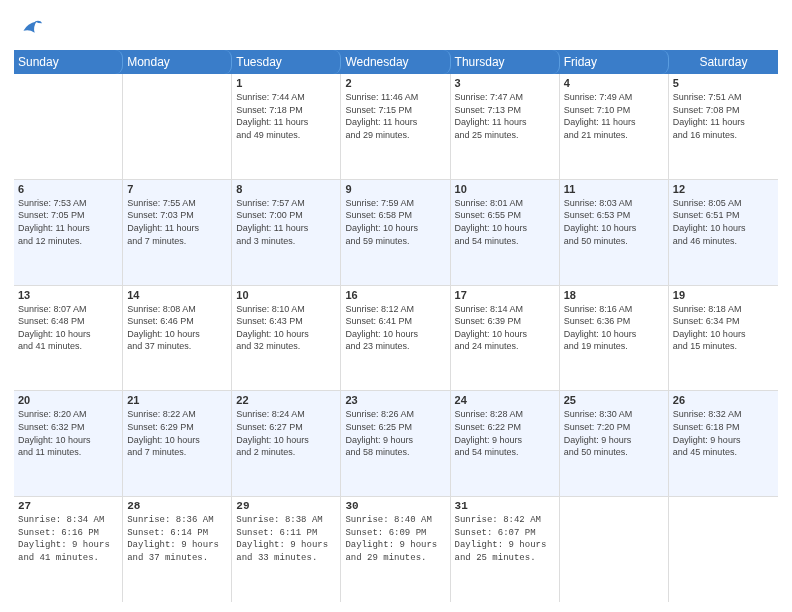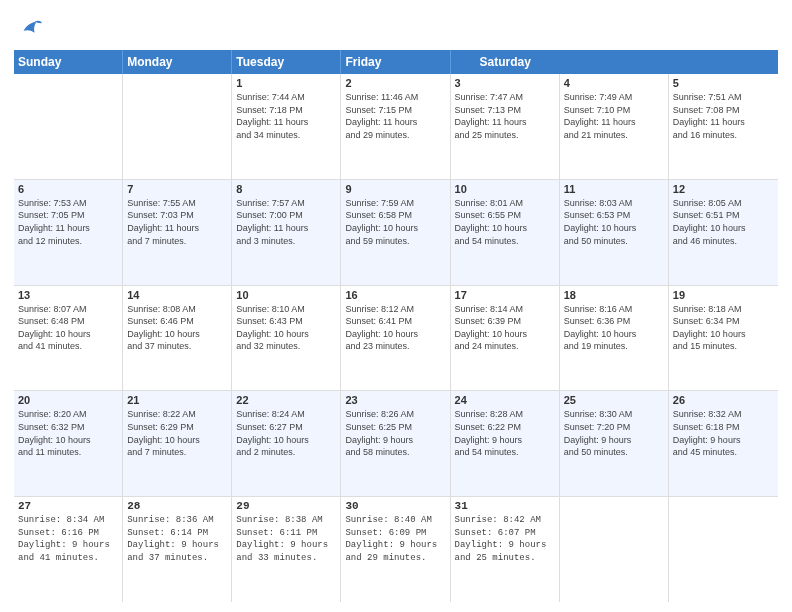--- a/index.html
+++ b/index.html
@@ -60,24 +60,25 @@
       flex-direction: column;
     }
     .cal-header {
       display: grid;
       grid-template-columns: repeat(7, 1fr);
       background: #3a7dc9;
     }
     .cal-header-cell {
       color: #fff;
       font-size: 12px;
-      font-weight: bold;
+      font-weight: normal;
       padding: 5px 4px;
       text-align: left;
       border-right: 1px solid #5a9de0;
+      border-radius: 8px;
     }
     .cal-header-cell:last-child { border-right: none; text-align: center; }
     .cal-body {
       flex: 1;
       display: flex;
       flex-direction: column;
     }
     .cal-week {
       display: grid;
       grid-template-columns: repeat(7, 1fr);
@@ -132,33 +133,35 @@
       <div class="month-title"></div>
       <div class="location"></div>
     </div>
   </div>
 
   <div class="calendar">
     <div class="cal-header">
     <div class="cal-header-cell">Sunday</div>
         <div class="cal-header-cell">Monday</div>
         <div class="cal-header-cell">Tuesday</div>
+        <div class="cal-header-cell">Wednesday</div>
+        <div class="cal-header-cell">Thursday</div>
         <div class="cal-header-cell">Friday</div>
         <div class="cal-header-cell">Saturday</div>
       </div>
     <div class="cal-body">
     <div class="cal-week normal-row">
           <div class="cal-cell empty"></div>
           <div class="cal-cell empty"></div>
           <div class="cal-cell">
             <span class="day-num">1</span>
             <span class="cell-line">Sunrise: 7:44 AM</span>
             <span class="cell-line">Sunset: 7:18 PM</span>
             <span class="cell-line">Daylight: 11 hours</span>
-            <span class="cell-line">and 34 minutes.</span>
+            <span class="cell-line">and 49 minutes.</span>
           </div>
           <div class="cal-cell">
             <span class="day-num">2</span>
             <span class="cell-line">Sunrise: 11:46 AM</span>
             <span class="cell-line">Sunset: 7:15 PM</span>
             <span class="cell-line">Daylight: 11 hours</span>
             <span class="cell-line">and 29 minutes.</span>
           </div>
           <div class="cal-cell">
             <span class="day-num">3</span>

